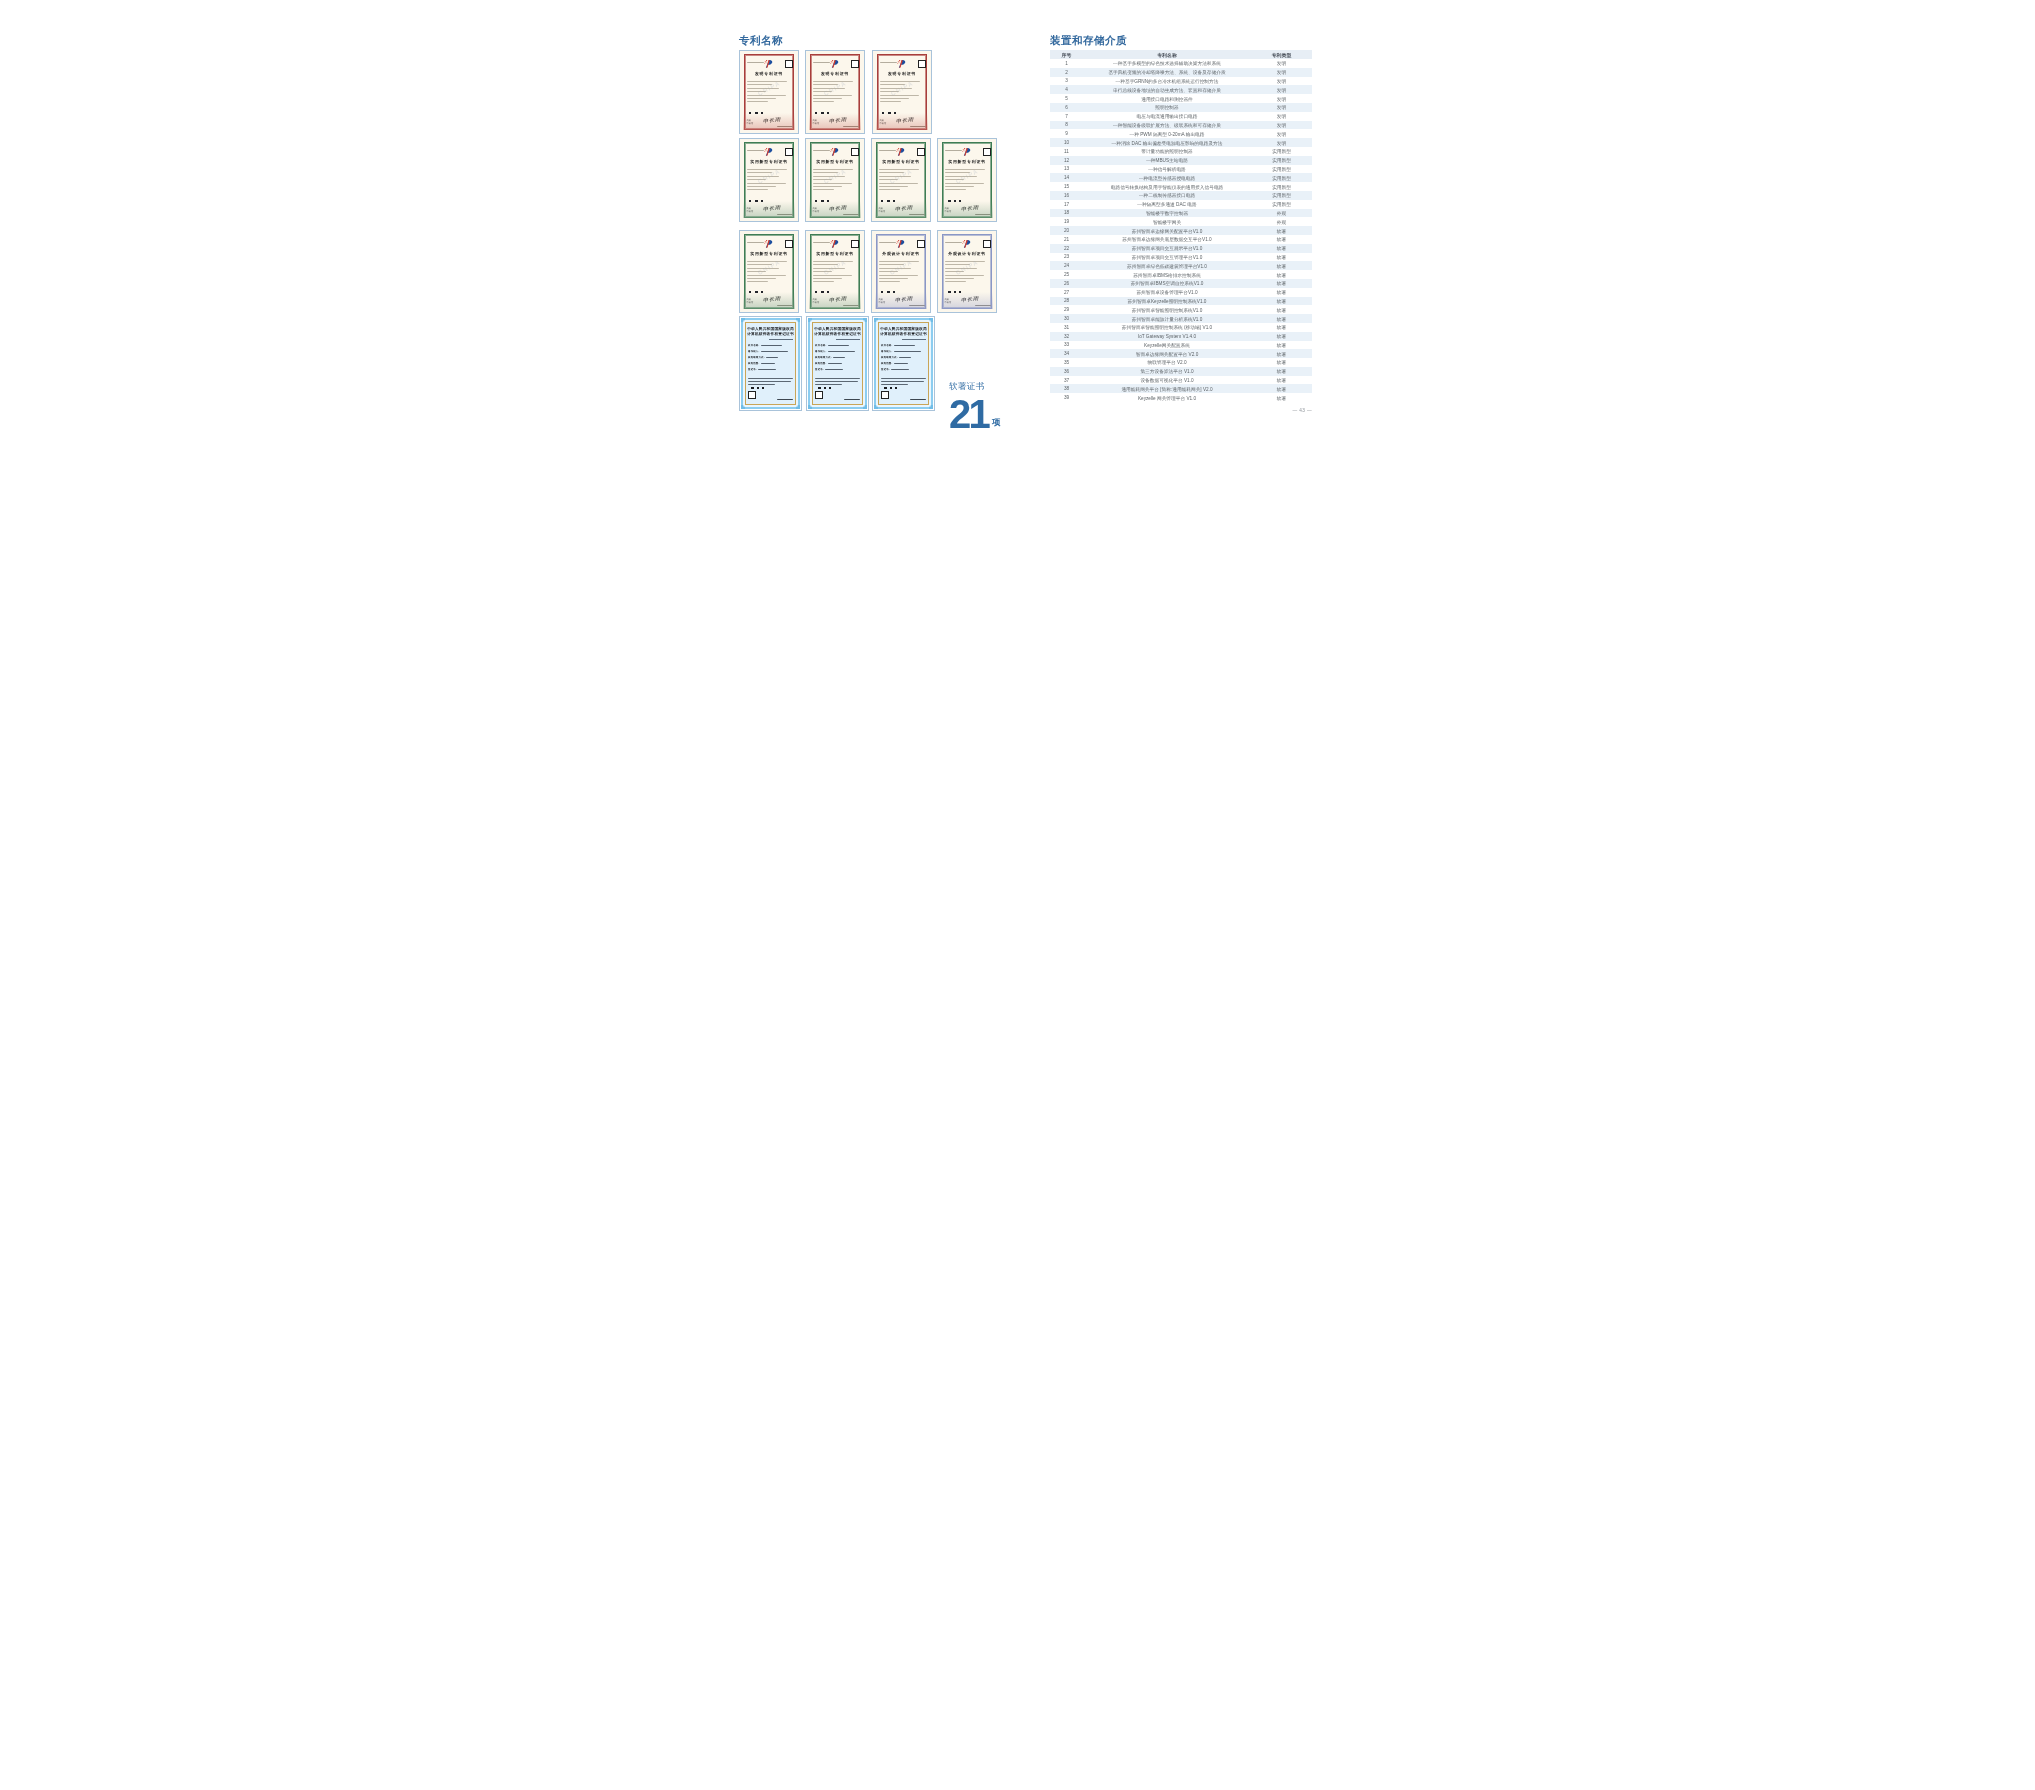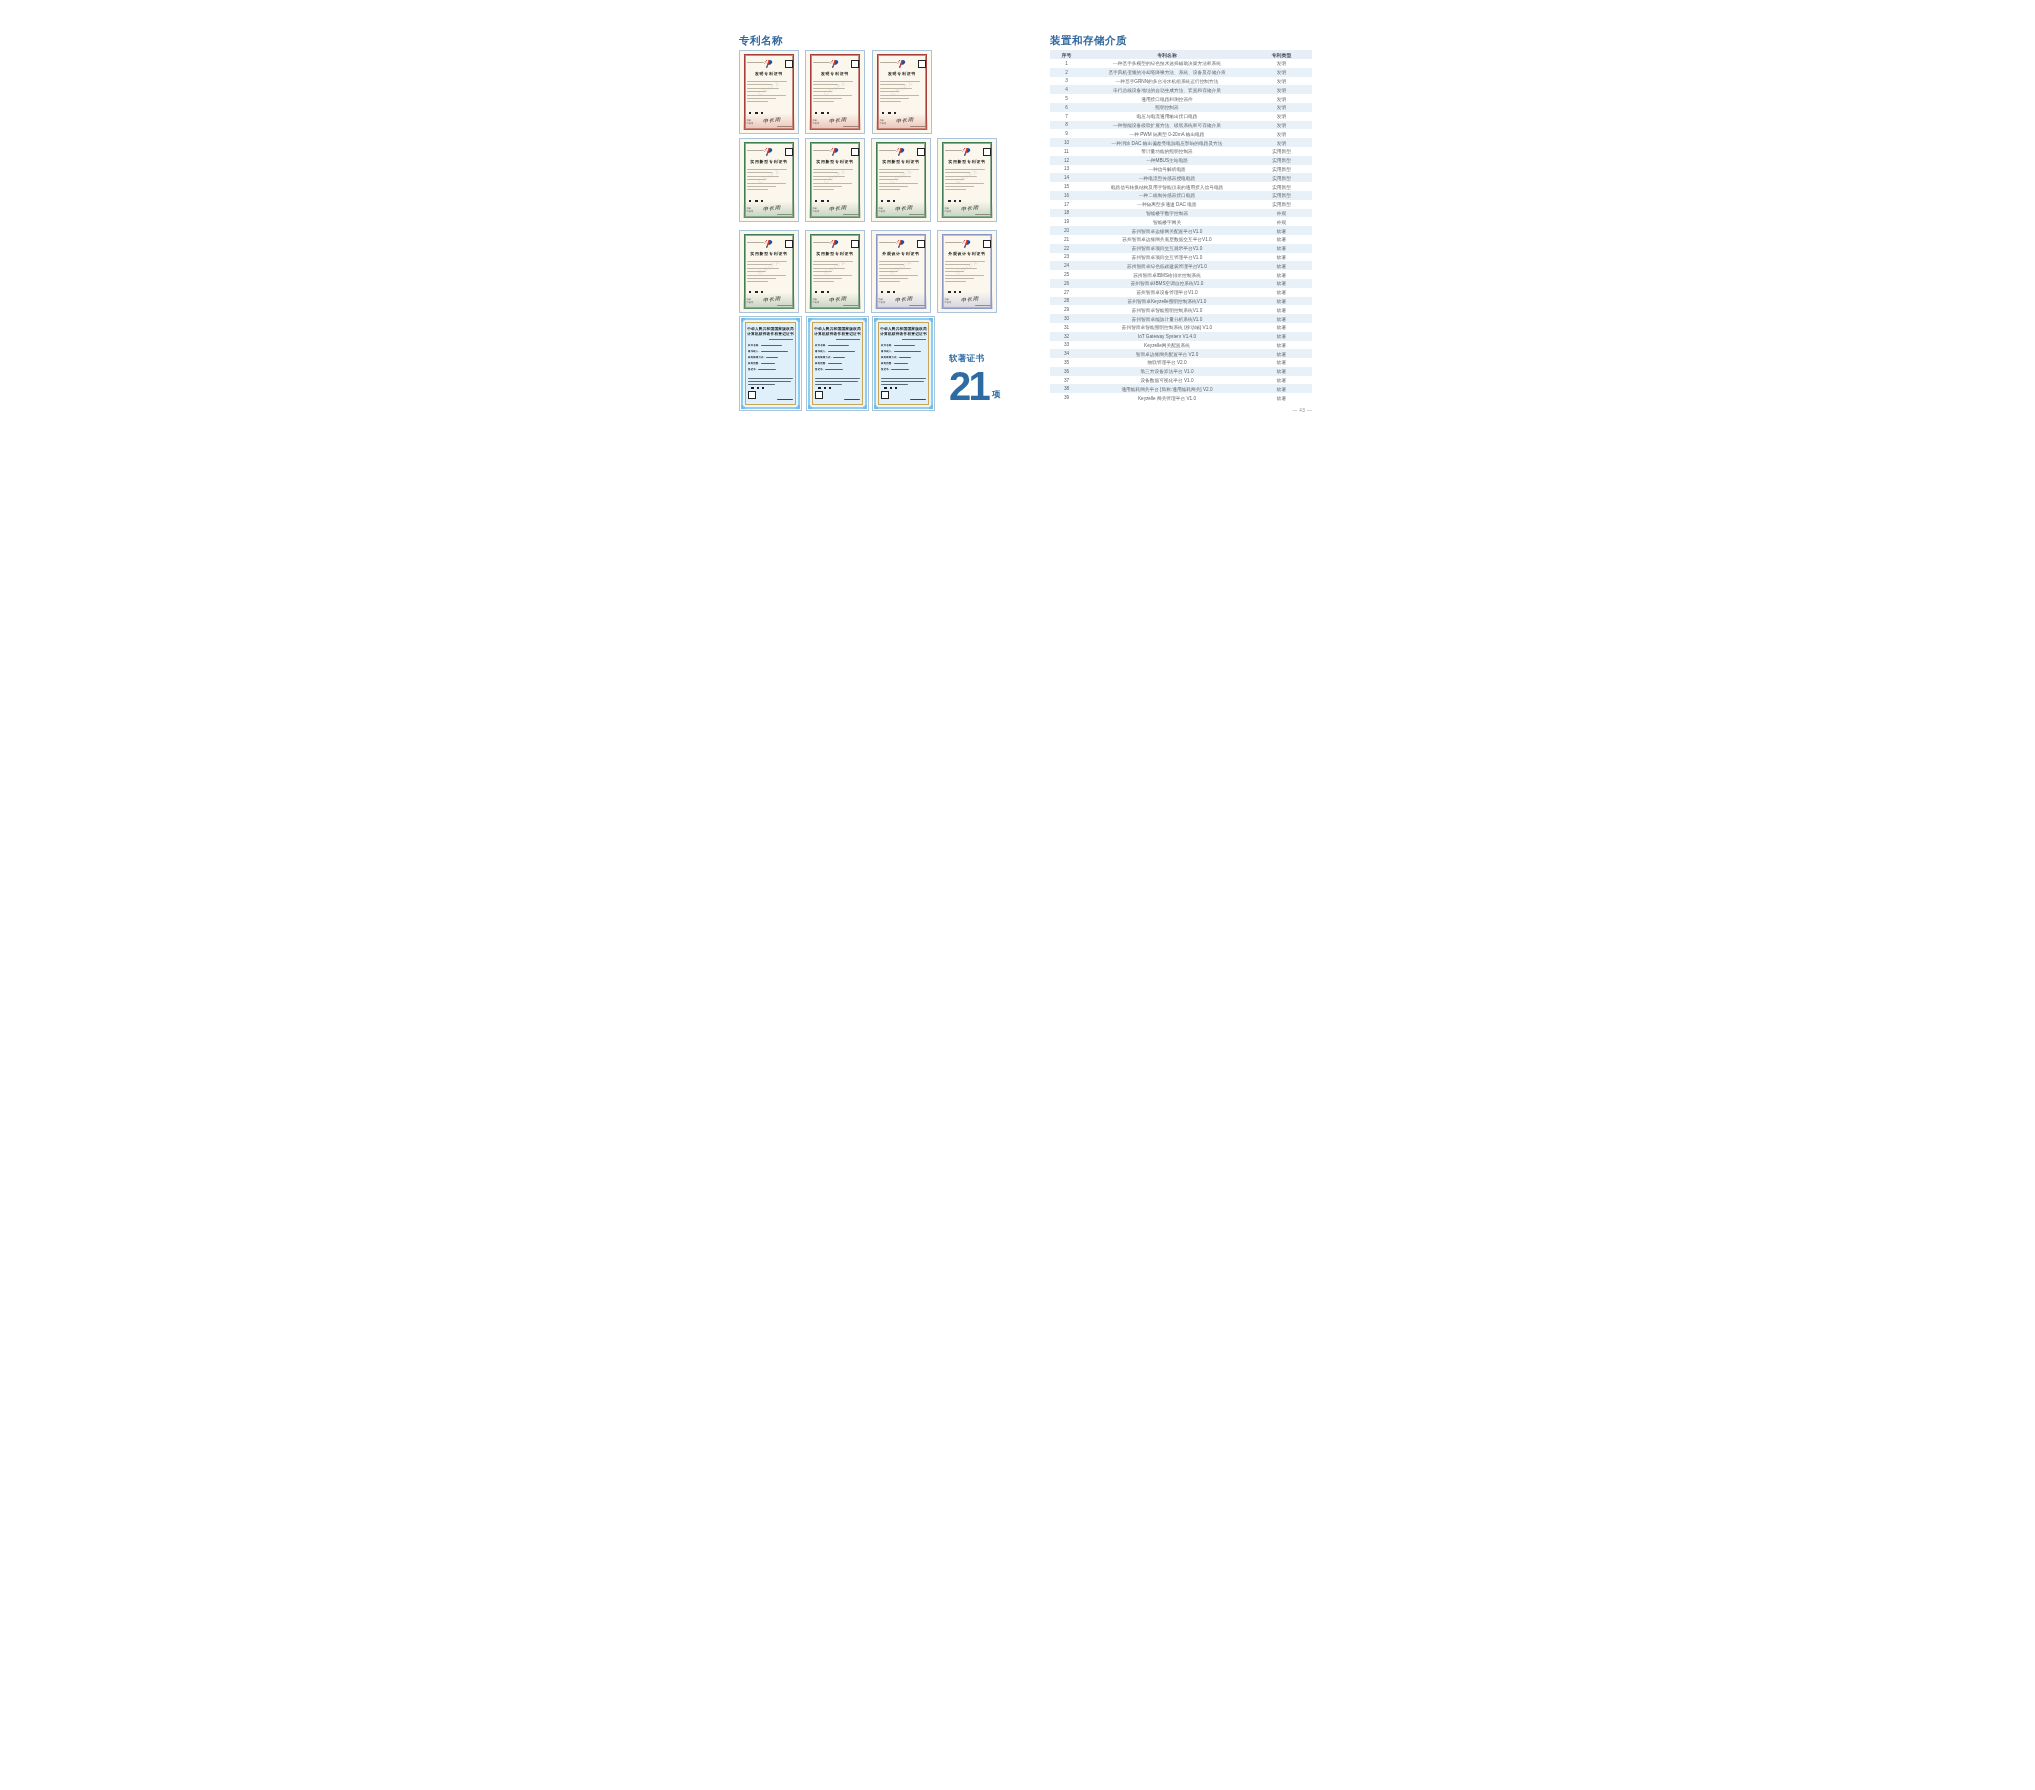--- a/index.html
+++ b/index.html
@@ -15,21 +15,21 @@
   .patent-table{position:absolute;left:347px;top:50px;width:262px;border-collapse:collapse;table-layout:fixed;}
   .patent-table th{background:#e7eef5;color:#49505a;font-weight:600;font-size:4.9px;height:9px;padding:0;text-align:center;}
   .patent-table td{font-size:4.7px;color:#5e6468;height:8.8px;padding:0 0.8px;text-align:center;white-space:nowrap;overflow:hidden;}
   .patent-table tbody tr:nth-child(even) td{background:#e9f1f8;}
   .col-no{width:33px;}
   .col-type{width:61px;}
   #page-number{position:absolute;left:562px;top:408px;width:47px;text-align:right;font-size:4.7px;color:#8d9399;letter-spacing:0.4px;}
 
   
   #soft-stat{position:absolute;left:246px;top:353px;color:#2f6ba3;}
-  #soft-label{font-size:8.5px;font-weight:700;letter-spacing:0.4px;color:#2f6ba3;}
+  #soft-label{font-size:8.5px;font-weight:400;letter-spacing:0.4px;color:#2f6ba3;margin-top:28px;}
   #soft-number-row{margin-top:0.8px;white-space:nowrap;}
   #soft-count{font-size:40px;line-height:1.04;font-weight:800;letter-spacing:-2.8px;color:#2f6ba3;}
   #soft-unit{display:inline-block;font-size:8.5px;font-weight:700;margin-left:4.1px;position:relative;top:-3.3px;color:#2f6ba3;}
 
   
   .cert{position:absolute;background:#fcf7ec;border:0.4px solid #a9c3da;box-sizing:border-box;overflow:hidden;}
   .cert .inner{position:absolute;inset:2.8px 3.7px;border:0.5px solid var(--c);}
   .cert .inner2{position:absolute;inset:4.1px 4.9px;border:0.2px solid var(--c);opacity:.6;}
   .cert .filigree{position:absolute;top:4.1px;left:20%;width:60%;height:2px;opacity:.75;
       background-image:radial-gradient(circle, var(--c) 0.4px, transparent 0.4px);background-size:2px 1.2px;}

